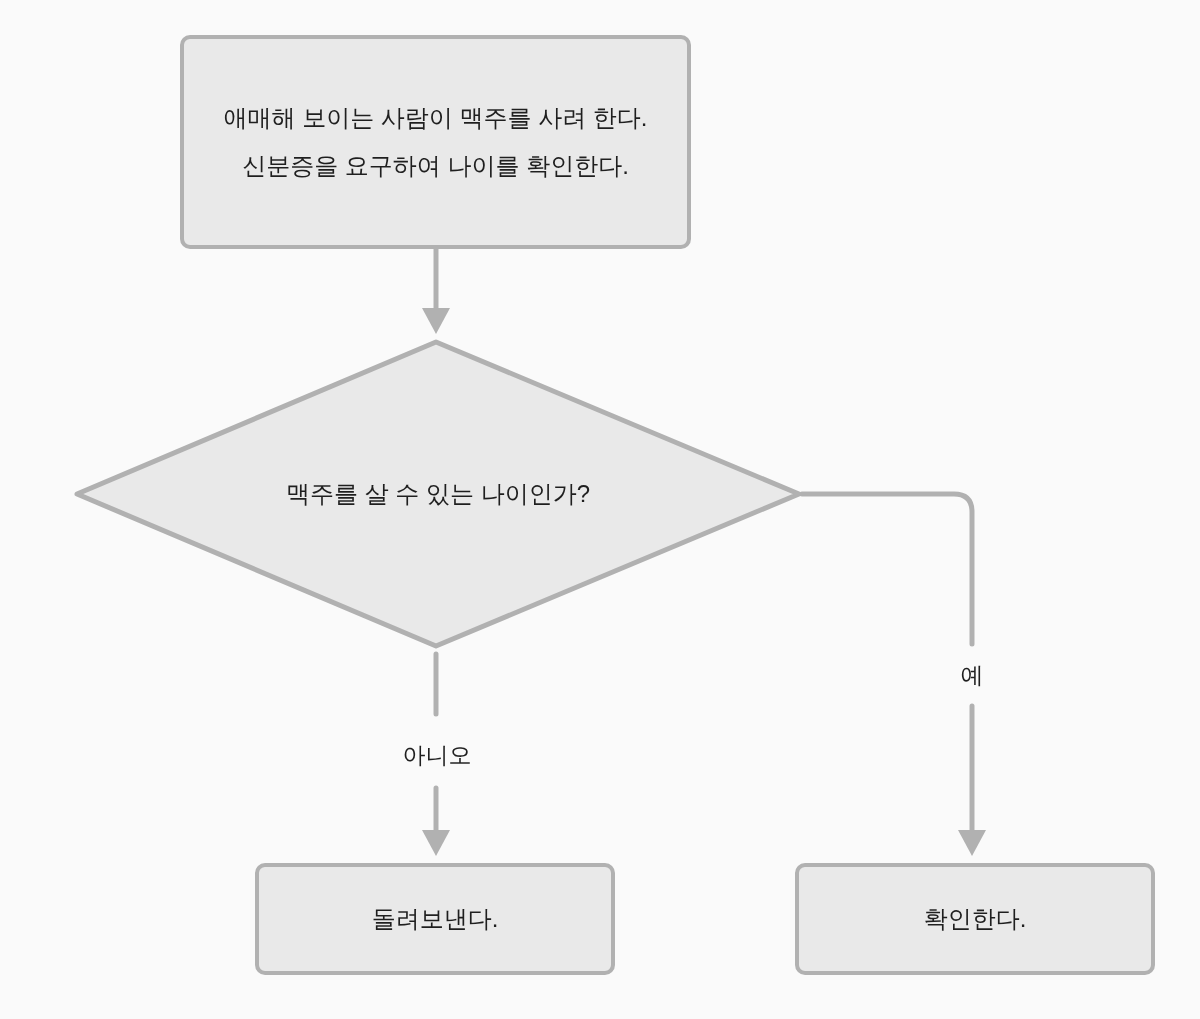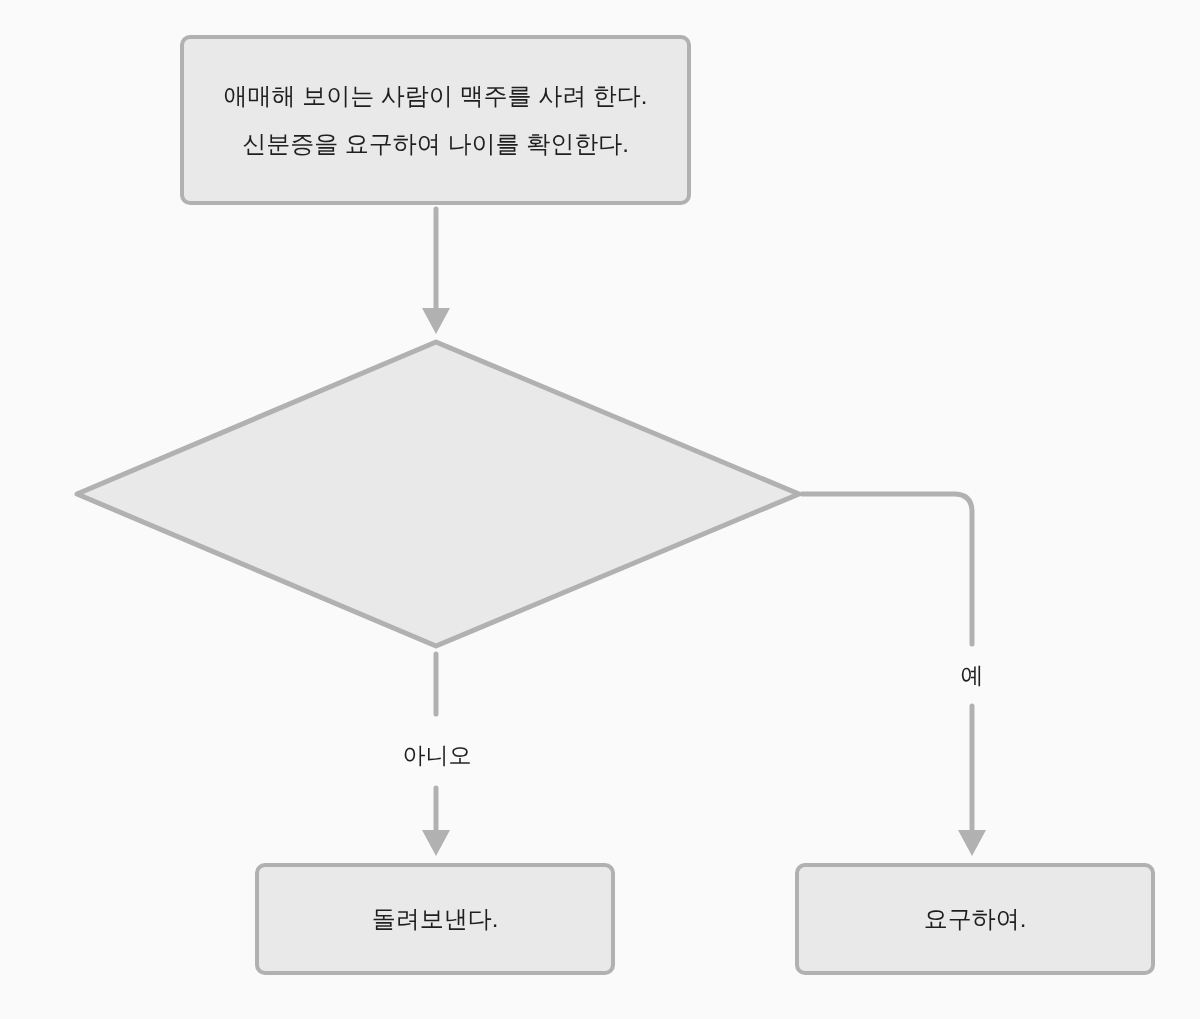--- a/index.html
+++ b/index.html
@@ -39,21 +39,21 @@
     justify-content: center;
     text-align: center;
     box-sizing: border-box;
   }
   .node-text {
     white-space: pre-line;
     font-size: 24px;
     line-height: 2.0;
     padding: 0 12px;
   }
-  #start-node { left: 180px; top: 35px; width: 511px; height: 170px; }
+  #start-node { left: 180px; top: 35px; width: 511px; height: 214px; }
   #reject-node { left: 255px; top: 863px; width: 360px; height: 112px; }
   #pay-node { left: 795px; top: 863px; width: 360px; height: 112px; }
   #reject-node .node-text, #pay-node .node-text { line-height: 1.3; }
 
   .decision-text-wrap {
     position: absolute;
     left: 77px;
     top: 342px;
     width: 722px;
     height: 304px;
@@ -93,26 +93,29 @@
     <path class="edge-line" d="M 802 494 L 954 494 Q 972 494 972 512 L 972 644"></path>
     <line class="edge-line" x1="972" y1="706" x2="972" y2="830"></line>
     <polygon class="arrowhead" points="958,830 986,830 972,856"></polygon>
   </svg>
 
   <div class="node" id="start-node">
     <div class="node-text">애매해 보이는 사람이 맥주를 사려 한다.
 신분증을 요구하여 나이를 확인한다.</div>
   </div>
 
+  <div class="decision-text-wrap">
+    <span class="node-text">맥주를 살 수 있는 나이인가?</span>
+  </div>
 
   <div class="edge-label" id="label-no">아니오</div>
 
   <div class="edge-label" id="label-yes">예</div>
 
   <div class="node" id="reject-node">
     <div class="node-text">돌려보낸다.</div>
   </div>
 
   <div class="node" id="pay-node">
-    <div class="node-text">요구하여.</div>
+    <div class="node-text">확인한다.</div>
   </div>
 
 </div>
 
 </body></html>

